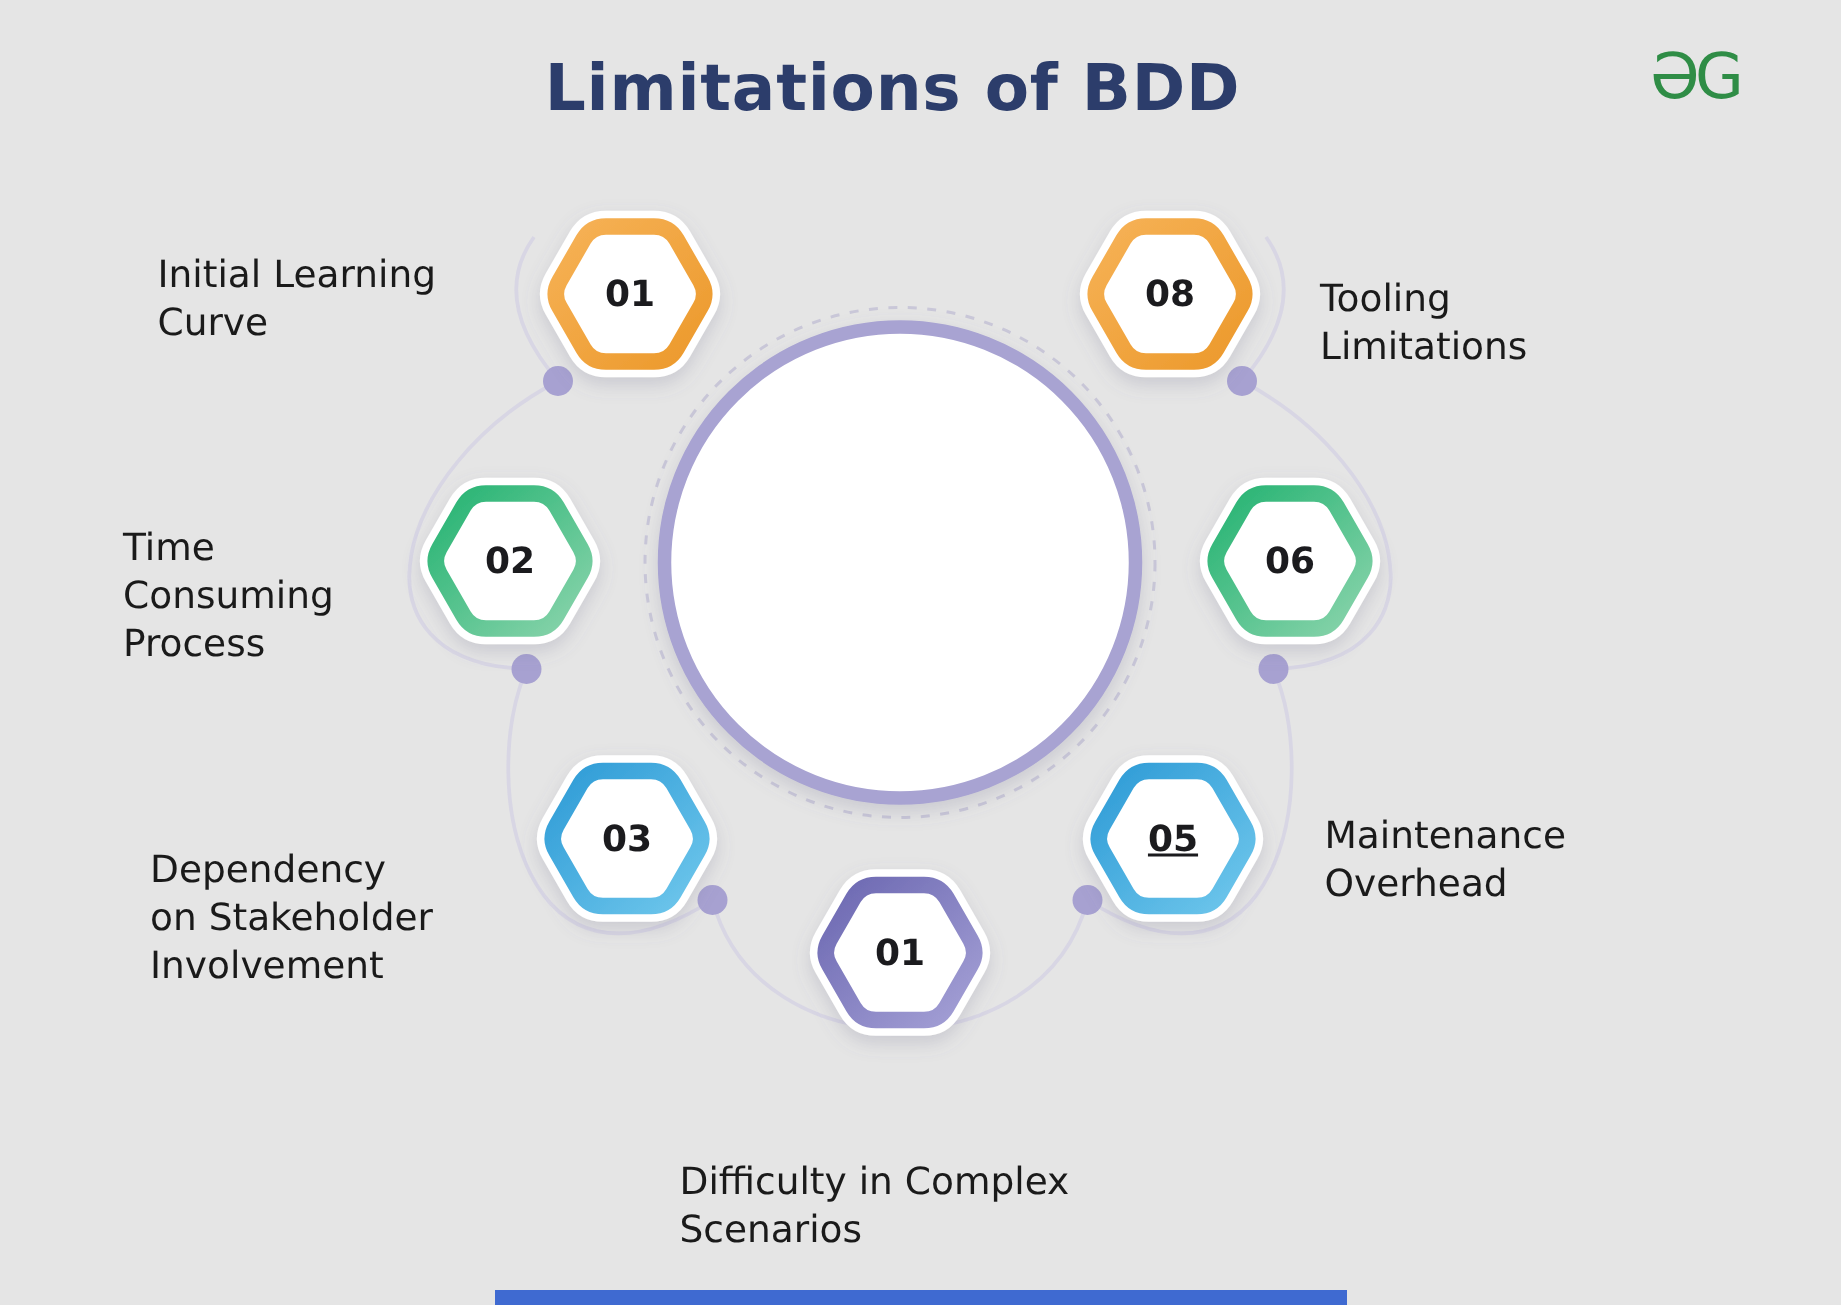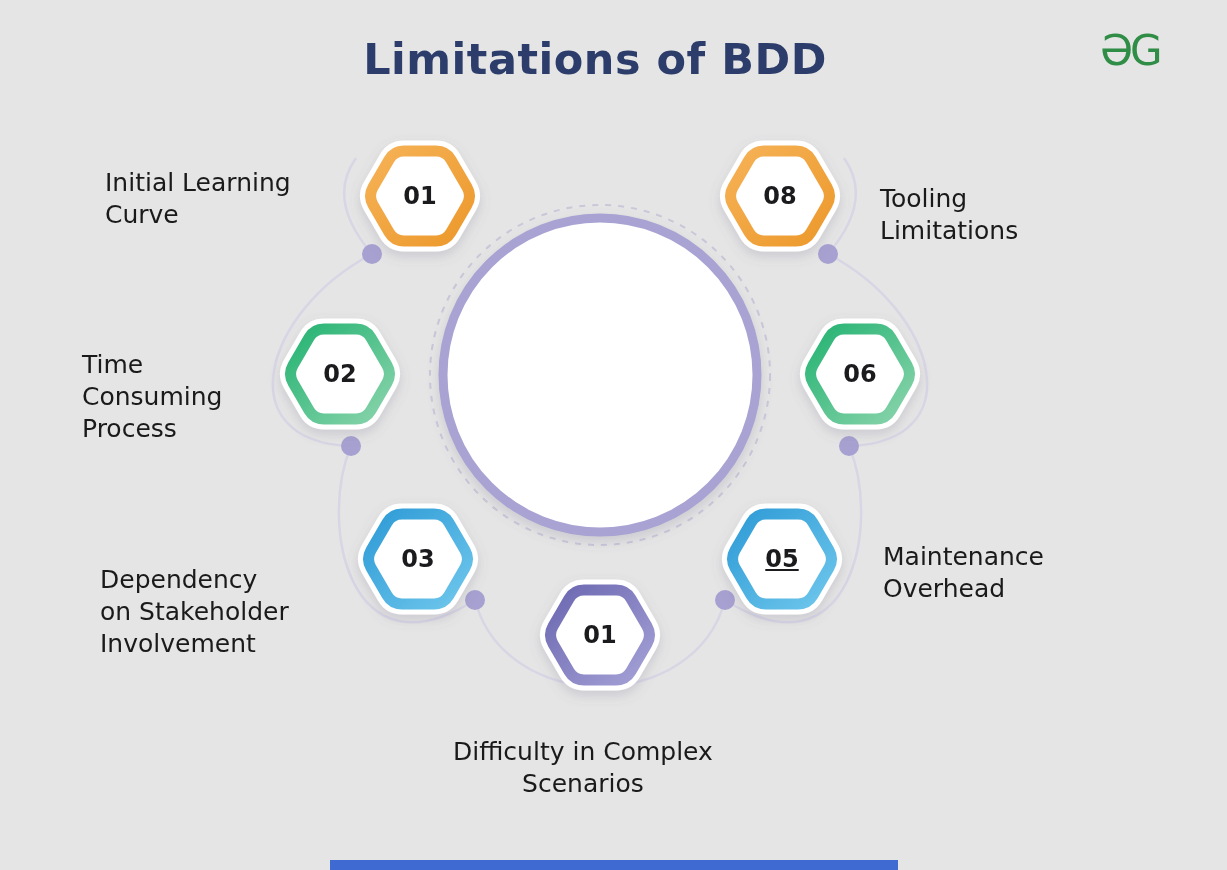--- a/index.html
+++ b/index.html
@@ -132,21 +132,21 @@
   <div class="num" style="left:780px;top:196px;">08</div>
 
   <div class="label" style="left:82px;top:349px;">Time
 Consuming
 Process</div>
   <div class="label" style="left:105px;top:167px;">Initial Learning
 Curve</div>
   <div class="label" style="left:100px;top:532px;margin-top:32px;">Dependency
 on Stakeholder
 Involvement</div>
-  <div class="label" style="left:453px;top:736px;text-align:center;">Difficulty in Complex
+  <div class="label" style="left:453px;top:772px;">Difficulty in Complex
 Scenarios</div>
   <div class="label" style="left:883px;top:541px;">Maintenance
 Overhead</div>
   <div class="label" style="left:880px;top:167px;margin-top:16px;">Tooling
 Limitations</div>
 
   <div class="bottom-bar" style="background: rgb(63, 106, 209);"></div>
 </div>
 
 </body></html>

